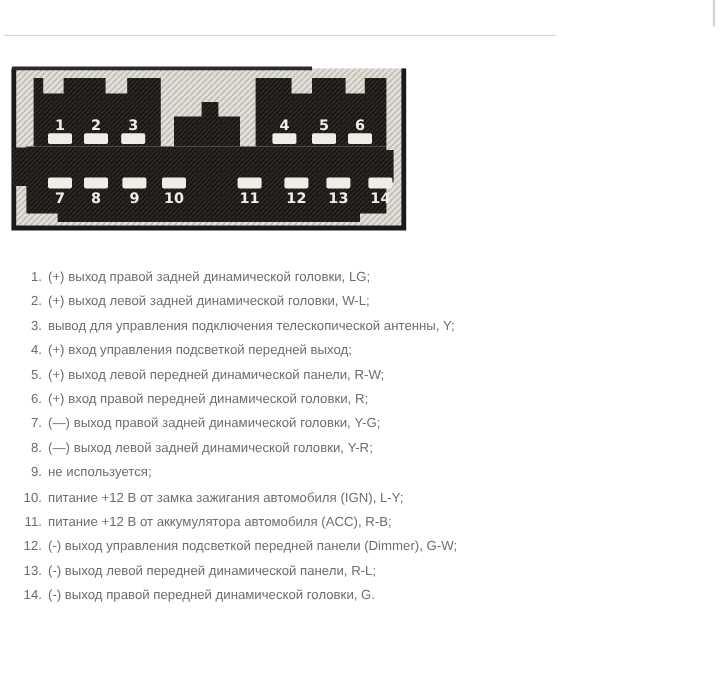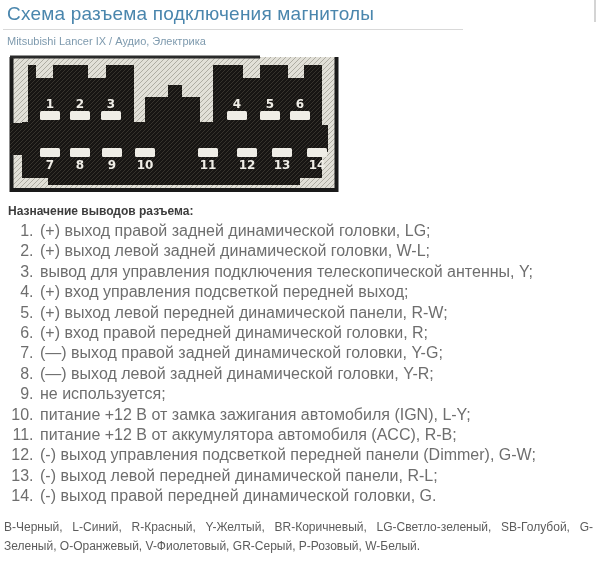--- a/index.html
+++ b/index.html
@@ -36,21 +36,21 @@
     width:332px;height:141px;
   }
   .pinout-heading{
     position:absolute;top:204px;left:8px;
     font-size:12px;font-weight:bold;color:#3c3c3c;
     margin:0;
   }
   ol.pinout-list{
     position:absolute;top:221px;left:8px;right:10px;
     margin:0;padding:0 0 0 30px;
-    font-size:16px;color:#6e6e6e;
+    font-size:11px;color:#6e6e6e;
   }
   ol.pinout-list li{
     line-height:20.4px;
     padding-left:2px;
   }
   .legend{
     position:absolute;top:518px;left:4px;right:7px;
     font-size:12px;line-height:19px;color:#5c5c5c;
     text-align:justify;
     margin:0;
@@ -59,26 +59,22 @@
     font-family:"DejaVu Sans",sans-serif;
     font-weight:bold;font-size:12px;
     fill:#f0eee7;
   }
 </style>
 </head>
 <body>
 
 <div class="page">
 
-  <h1 class="page-title">Схема разъема подключения магнитолы</h1>
   <div class="title-rule"></div>
 
-  <div class="breadcrumb">
-    <a href="#">Mitsubishi Lancer IX</a><span> / </span><a href="#">Аудио, Электрика</a>
-  </div>
 
   <div class="edge-line"></div>
 
   <div class="diagram-wrap">
     <svg width="332" height="141" viewBox="0 0 332 141" xmlns="http://www.w3.org/2000/svg">
       <defs>
         <pattern id="hatchBg" width="5" height="5" patternUnits="userSpaceOnUse">
           <rect width="5" height="5" fill="#e2e0d8"></rect>
           <path d="M0,5 L5,0" stroke="#aeaca2" stroke-width="1"></path>
         </pattern>
@@ -130,34 +126,32 @@
           <rect x="229" y="93" width="20" height="9" rx="1.5" fill="#efede6"></rect>
           <text x="239" y="114" text-anchor="middle" class="pin-num">12</text>
           <rect x="264" y="93" width="20" height="9" rx="1.5" fill="#efede6"></rect>
           <text x="274" y="114" text-anchor="middle" class="pin-num">13</text>
           <rect x="299" y="93" width="20" height="9" rx="1.5" fill="#efede6"></rect>
           <text x="309" y="114" text-anchor="middle" class="pin-num">14</text>
         </g>
     </svg>
   </div>
 
-  <h2 class="pinout-heading">Назначение выводов разъема:</h2>
 
   <ol class="pinout-list" id="pinout-list">
       <li>(+) выход правой задней динамической головки, LG;</li>
       <li>(+) выход левой задней динамической головки, W-L;</li>
       <li>вывод для управления подключения телескопической антенны, Y;</li>
       <li>(+) вход управления подсветкой передней выход;</li>
       <li>(+) выход левой передней динамической панели, R-W;</li>
       <li>(+) вход правой передней динамической головки, R;</li>
       <li>(—) выход правой задней динамической головки, Y-G;</li>
       <li>(—) выход левой задней динамической головки, Y-R;</li>
       <li>не используется;</li>
       <li>питание +12 В от замка зажигания автомобиля (IGN), L-Y;</li>
       <li>питание +12 В от аккумулятора автомобиля (ACC), R-B;</li>
       <li>(-) выход управления подсветкой передней панели (Dimmer), G-W;</li>
       <li>(-) выход левой передней динамической панели, R-L;</li>
       <li>(-) выход правой передней динамической головки, G.</li>
     </ol>
 
-  <p class="legend">B-Черный, L-Синий, R-Красный, Y-Желтый, BR-Коричневый, LG-Светло-зеленый, SB-Голубой, G-Зеленый, O-Оранжевый, V-Фиолетовый, GR-Серый, P-Розовый, W-Белый.</p>
 
 </div>
 
 </body></html>

